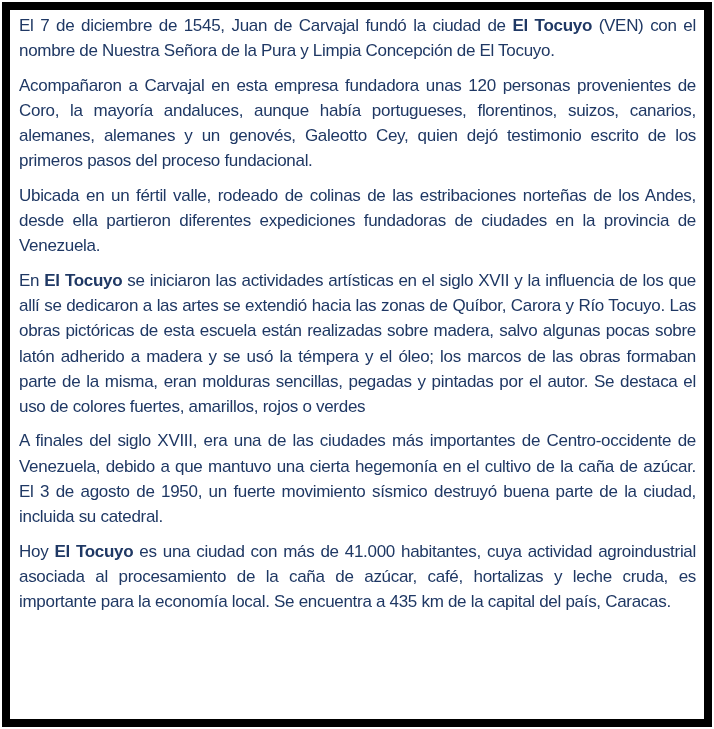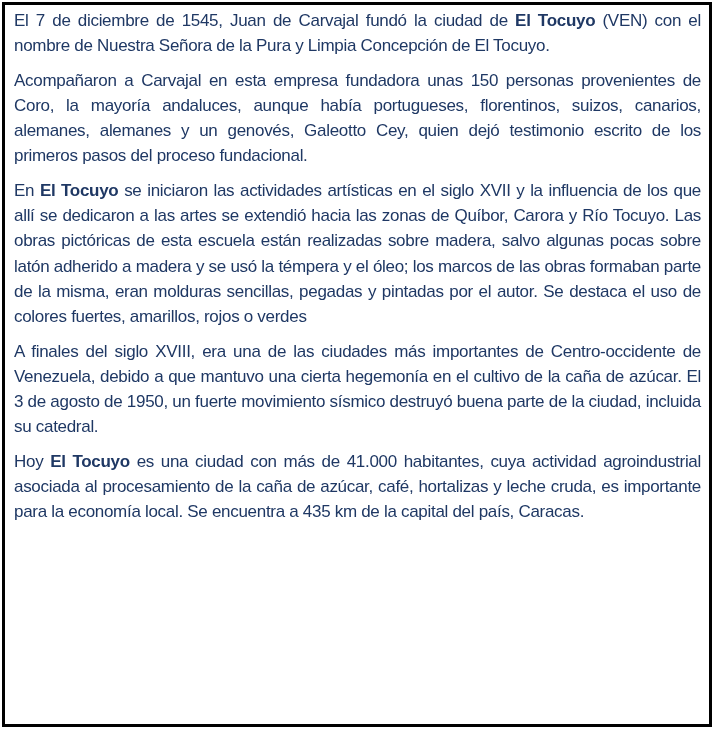--- a/index.html
+++ b/index.html
@@ -12,21 +12,21 @@
     height: 729px;
     box-sizing: border-box;
     padding: 2px;
     background: #ffffff;
     overflow: hidden;
   }
   .doc {
     box-sizing: border-box;
     width: 100%;
     height: 100%;
-    border: 3px solid #701a75;
+    border: 8px solid #701a75;
     padding: 3px 8px 4px 9px;
     overflow: hidden;
     font-family: "Liberation Sans", sans-serif;
     font-size: 17px;
     line-height: 25.3px;
     letter-spacing: -0.3px;
     color: #1f3864;
     text-align: justify;
   }
   .doc p {
@@ -38,18 +38,19 @@
   .doc b {
     font-weight: 700;
   }
 </style>
 </head>
 <body>
 
 <div class="page">
   <div class="doc" id="doc-body" style="color: rgb(31, 56, 100); border-color: rgb(0, 0, 0); background: rgb(255, 255, 255);">
       <p><span>El 7 de diciembre de 1545, Juan de Carvajal fundó la ciudad de </span><b>El Tocuyo</b><span> (VEN) con el nombre de Nuestra Señora de la Pura y Limpia Concepción de El Tocuyo.</span></p>
-      <p><span>Acompañaron a Carvajal en esta empresa fundadora unas 150 personas provenientes de Coro, la mayoría andaluces, aunque había portugueses, florentinos, suizos, canarios, alemanes, alemanes y un genovés, Galeotto Cey, quien dejó testimonio escrito de los primeros pasos del proceso fundacional.</span></p>
+      <p><span>Acompañaron a Carvajal en esta empresa fundadora unas 120 personas provenientes de Coro, la mayoría andaluces, aunque había portugueses, florentinos, suizos, canarios, alemanes, alemanes y un genovés, Galeotto Cey, quien dejó testimonio escrito de los primeros pasos del proceso fundacional.</span></p>
+      <p><span>Ubicada en un fértil valle, rodeado de colinas de las estribaciones norteñas de los Andes, desde ella partieron diferentes expediciones fundadoras de ciudades en la provincia de Venezuela.</span></p>
       <p><span>En </span><b>El Tocuyo</b><span> se iniciaron las actividades artísticas en el siglo XVII y la influencia de los que allí se dedicaron a las artes se extendió hacia las zonas de Quíbor, Carora y Río Tocuyo. Las obras pictóricas de esta escuela están realizadas sobre madera, salvo algunas pocas sobre latón adherido a madera y se usó la témpera y el óleo; los marcos de las obras formaban parte de la misma, eran molduras sencillas, pegadas y pintadas por el autor. Se destaca el uso de colores fuertes, amarillos, rojos o verdes</span></p>
       <p><span>A finales del siglo XVIII, era una de las ciudades más importantes de Centro-occidente de Venezuela, debido a que mantuvo una cierta hegemonía en el cultivo de la caña de azúcar. El 3 de agosto de 1950, un fuerte movimiento sísmico destruyó buena parte de la ciudad, incluida su catedral.</span></p>
       <p><span>Hoy </span><b>El Tocuyo</b><span> es una ciudad con más de 41.000 habitantes, cuya actividad agroindustrial asociada al procesamiento de la caña de azúcar, café, hortalizas y leche cruda, es importante para la economía local. Se encuentra a 435 km de la capital del país, Caracas.</span></p>
     </div>
 </div>
 
 </body></html>

